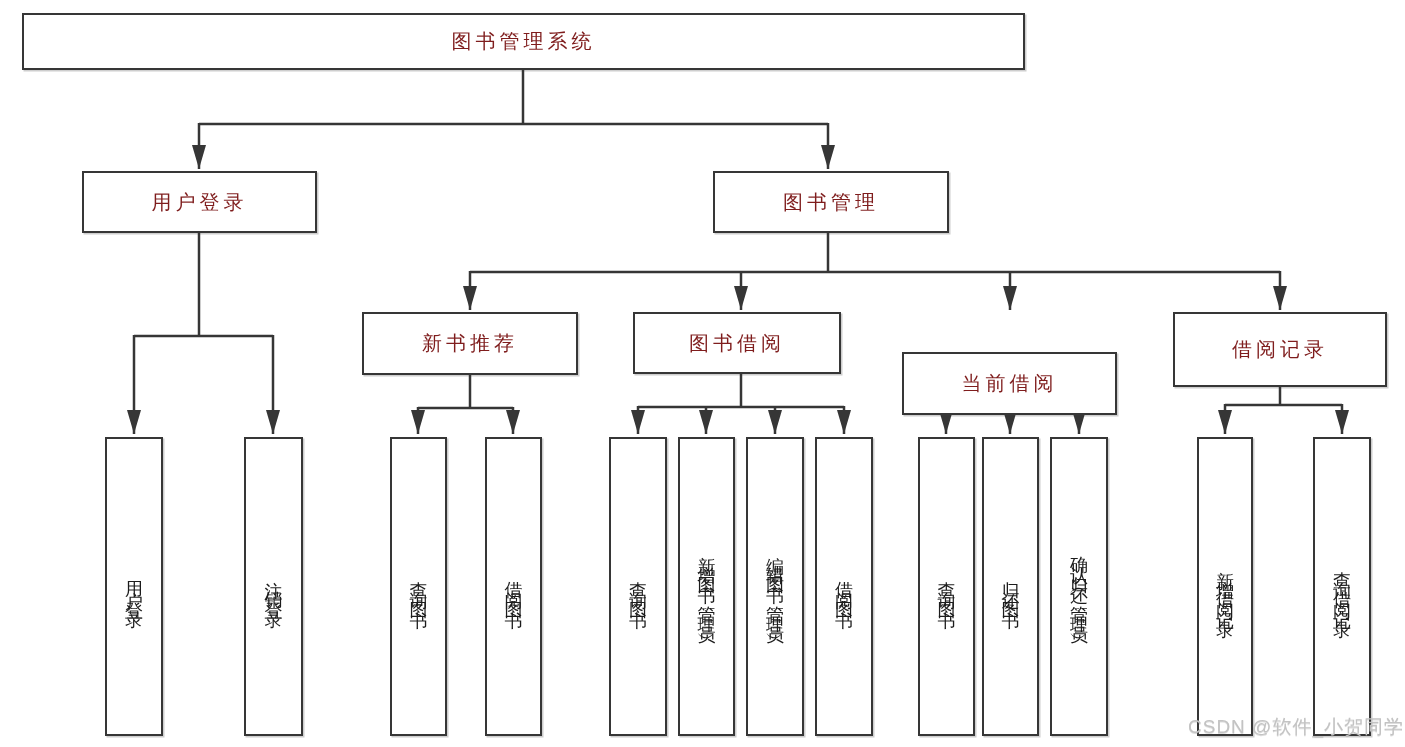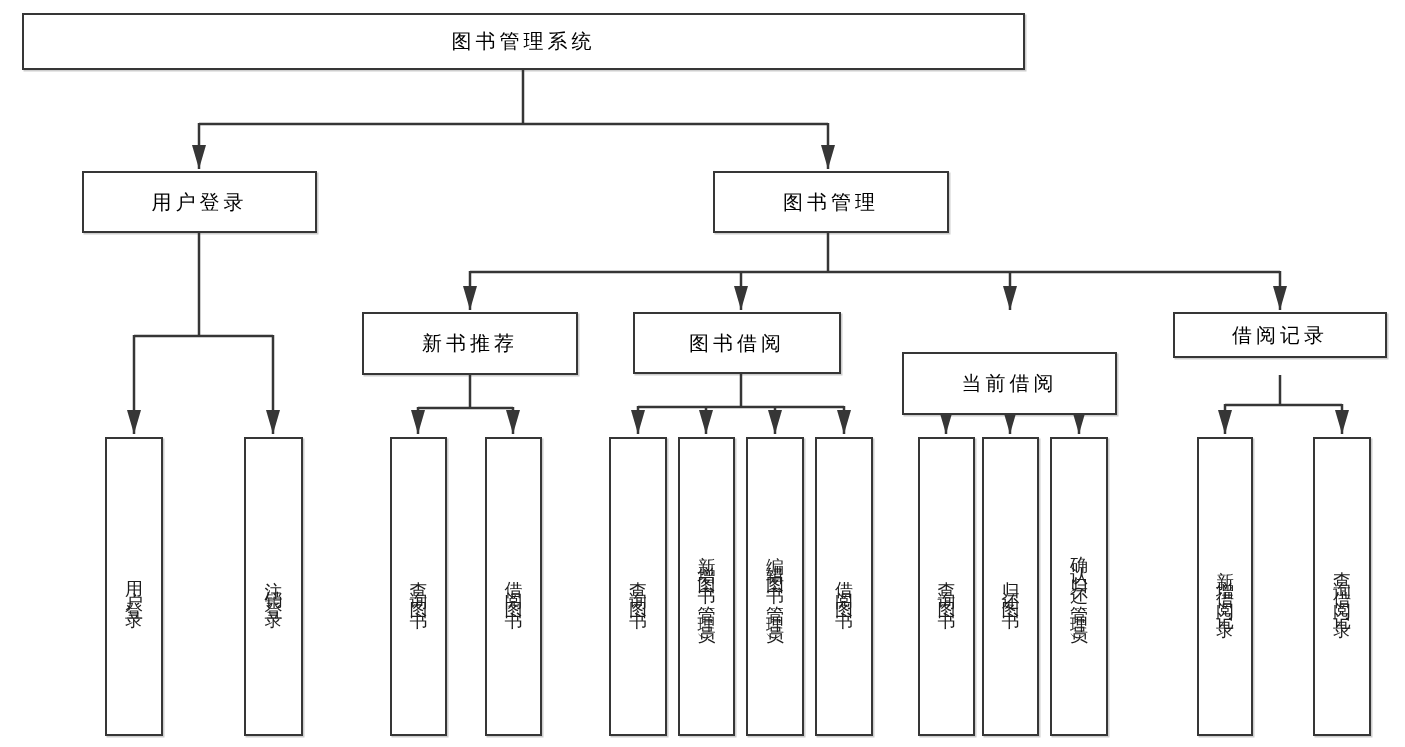--- a/index.html
+++ b/index.html
@@ -27,21 +27,21 @@
     border: 2.5px solid #363636;
     box-sizing: border-box;
     display: flex;
     align-items: center;
     justify-content: center;
     box-shadow: 1.5px 1.5px 0 rgba(60,60,60,0.25);
   }
   .hbox span {
     font-size: 20px;
     letter-spacing: 4px;
-    color: #000000;
+    color: #7f1d1d;
     white-space: nowrap;
   }
   .vbox span {
     writing-mode: vertical-rl;
     font-size: 18px;
     letter-spacing: 10px;
     color: #1c1c1c;
     line-height: 1;
   }
   .vbox {
@@ -128,21 +128,21 @@
 
   <div class="box hbox" style="left:362px; top:312px; width:216px; height:63px;">
     <span>新书推荐</span>
   </div>
   <div class="box hbox" style="left:633px; top:312px; width:208px; height:62px;">
     <span>图书借阅</span>
   </div>
   <div class="box hbox" style="left:902px; top:312px; width:215px; height:63px;margin-top:40px;">
     <span>当前借阅</span>
   </div>
-  <div class="box hbox" style="left:1173px; top:312px; width:214px; height:46px;">
+  <div class="box hbox" style="left:1173px; top:312px; width:214px; height:75px;">
     <span>借阅记录</span>
   </div>
 
   <div class="box vbox" style="left:105px; width:58px;">
     <span>用户登录</span>
   </div>
   <div class="box vbox" style="left:244px; width:59px;">
     <span>注销登录</span>
   </div>
 
@@ -176,14 +176,15 @@
     <span>确认归还（管理员）</span>
   </div>
 
   <div class="box vbox" style="left:1197px; width:56px;">
     <span>新增借阅记录</span>
   </div>
   <div class="box vbox" style="left:1313px; width:58px;">
     <span>查询借阅记录</span>
   </div>
 
+  <div class="watermark">CSDN @软件_小贺同学</div>
 
 </div>
 
 </body></html>

